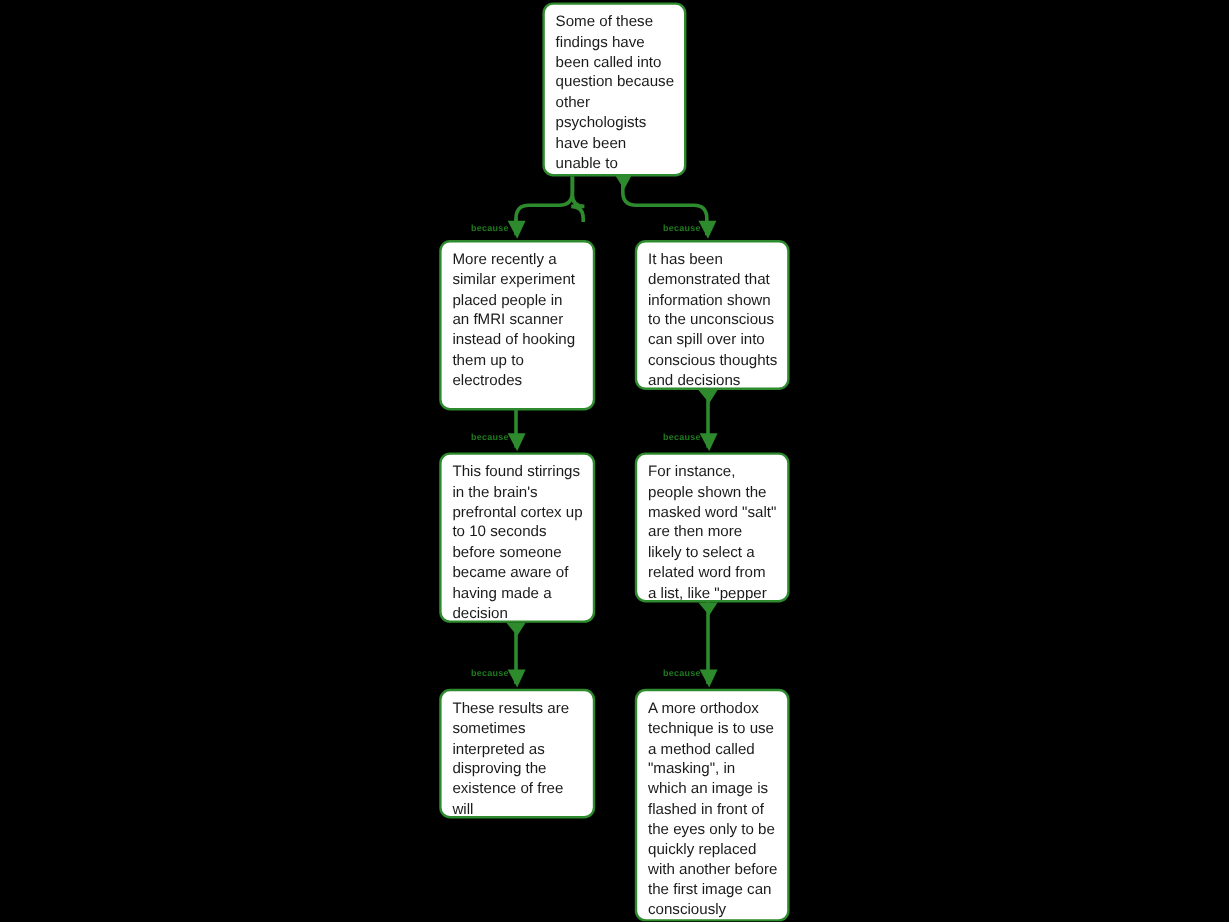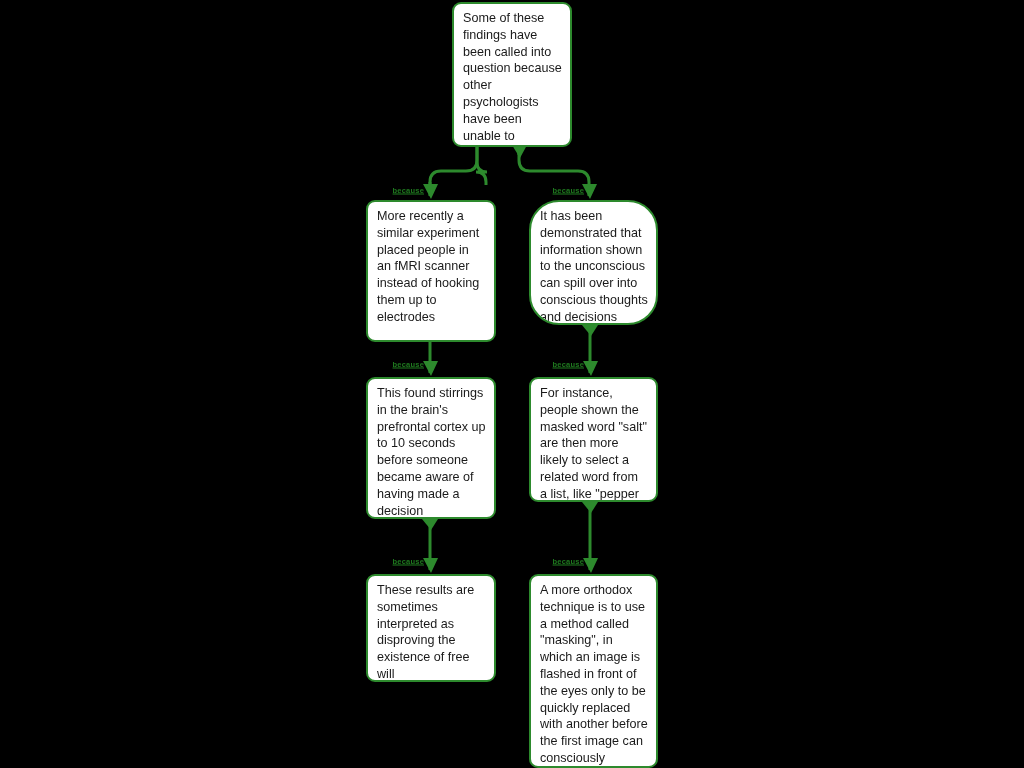--- a/index.html
+++ b/index.html
@@ -45,21 +45,20 @@
   .edge-label {
     position: absolute;
     color: #1f7a1f;
     font-family: "Liberation Sans", sans-serif;
     font-size: 7.5px;
     font-weight: bold;
     letter-spacing: 0.2px;
     line-height: 9px;
     white-space: nowrap;
     transform: translate(-100%, -50%);
-    text-decoration: underline;
   }
 </style>
 </head>
 <body style="background: rgb(0, 0, 0);">
 
 <div id="canvas">
 
   <svg id="edges" viewBox="0 0 1024 768" xmlns="http://www.w3.org/2000/svg">
     <defs>
       <marker id="arrowdown" viewBox="0 0 10 10" refX="5" refY="9" markerWidth="7" markerHeight="7" orient="auto-start-reverse">
@@ -101,21 +100,21 @@
 
     <g>
       <path d="M 590 502 L 590 570" fill="none" stroke="#2d8a2d" stroke-width="3"></path>
       <path d="M 582 502 L 598 502 L 591 513 z" fill="#2d8a2d"></path>
       <path d="M 583 558 L 591 573 L 598 558 z" fill="#2d8a2d"></path>
     </g>
   </svg>
 
   <div class="node" style="left: 452px; top: 2px; width: 120px; height: 145px; background: rgb(255, 255, 255); border-color: rgb(45, 138, 45); color: rgb(26, 26, 26);">Some of these findings have been called into question because other psychologists have been unable to replicate them</div>
   <div class="node" style="left: 366px; top: 200px; width: 130px; height: 142px; background: rgb(255, 255, 255); border-color: rgb(45, 138, 45); color: rgb(26, 26, 26);">More recently a similar experiment placed people in an fMRI scanner instead of hooking them up to electrodes</div>
-  <div class="node" style="left: 529px; top: 200px; width: 129px; height: 125px; background: rgb(255, 255, 255); border-color: rgb(45, 138, 45); color: rgb(26, 26, 26); border-radius: 30px;">It has been demonstrated that information shown to the unconscious can spill over into conscious thoughts and decisions</div>
+  <div class="node" style="left: 529px; top: 200px; width: 129px; height: 125px; background: rgb(255, 255, 255); border-color: rgb(45, 138, 45); color: rgb(26, 26, 26);">It has been demonstrated that information shown to the unconscious can spill over into conscious thoughts and decisions</div>
   <div class="node" style="left: 366px; top: 377px; width: 130px; height: 142px; background: rgb(255, 255, 255); border-color: rgb(45, 138, 45); color: rgb(26, 26, 26);">This found stirrings in the brain's prefrontal cortex up to 10 seconds before someone became aware of having made a decision</div>
   <div class="node" style="left: 529px; top: 377px; width: 129px; height: 125px; background: rgb(255, 255, 255); border-color: rgb(45, 138, 45); color: rgb(26, 26, 26);">For instance, people shown the masked word "salt" are then more likely to select a related word from a list, like "pepper</div>
   <div class="node" style="left: 366px; top: 574px; width: 130px; height: 108px; background: rgb(255, 255, 255); border-color: rgb(45, 138, 45); color: rgb(26, 26, 26);">These results are sometimes interpreted as disproving the existence of free will</div>
   <div class="node" style="left: 529px; top: 574px; width: 129px; height: 194px; background: rgb(255, 255, 255); border-color: rgb(45, 138, 45); color: rgb(26, 26, 26);">A more orthodox technique is to use a method called "masking", in which an image is flashed in front of the eyes only to be quickly replaced with another before the first image can consciously register</div>
 
   <div class="edge-label" style="left: 424px; top: 190px; color: rgb(31, 122, 31);">because</div>
   <div class="edge-label" style="left: 584px; top: 190px; color: rgb(31, 122, 31);">because</div>
   <div class="edge-label" style="left: 424px; top: 364px; color: rgb(31, 122, 31);">because</div>
   <div class="edge-label" style="left: 584px; top: 364px; color: rgb(31, 122, 31);">because</div>
   <div class="edge-label" style="left: 424px; top: 561px; color: rgb(31, 122, 31);">because</div>

